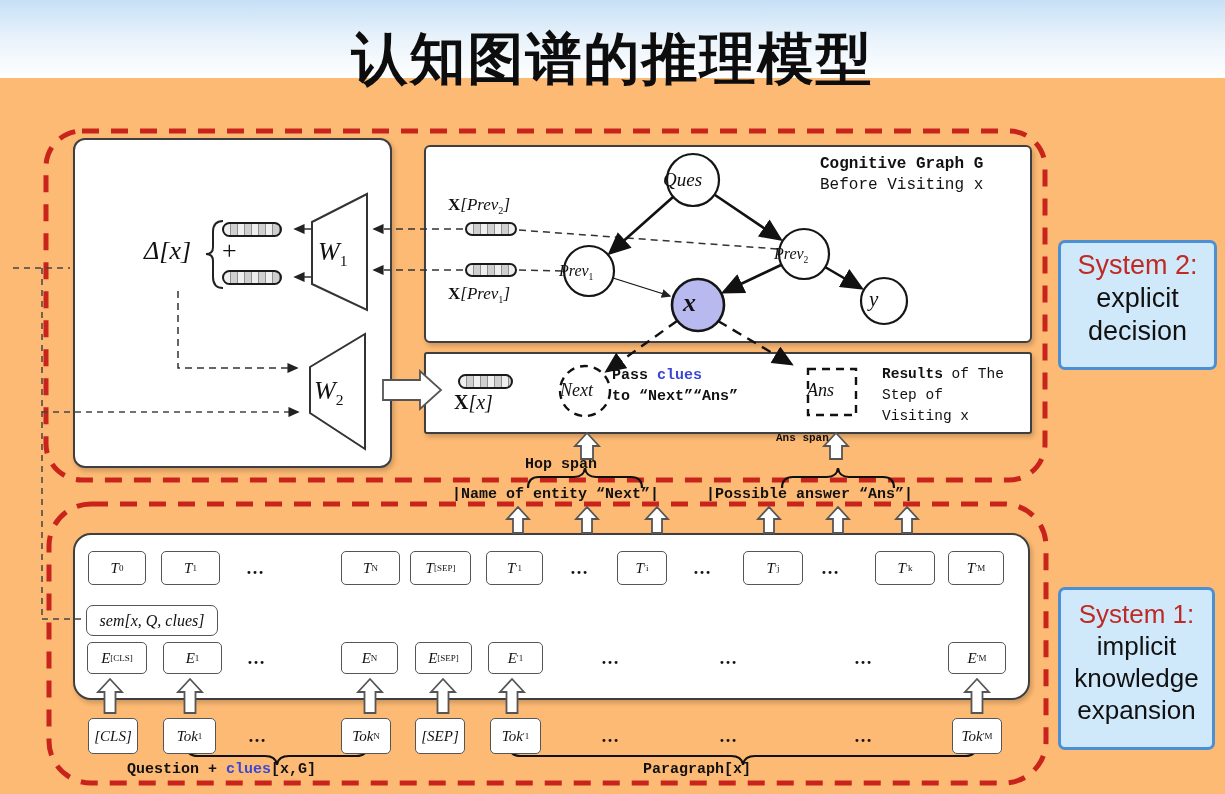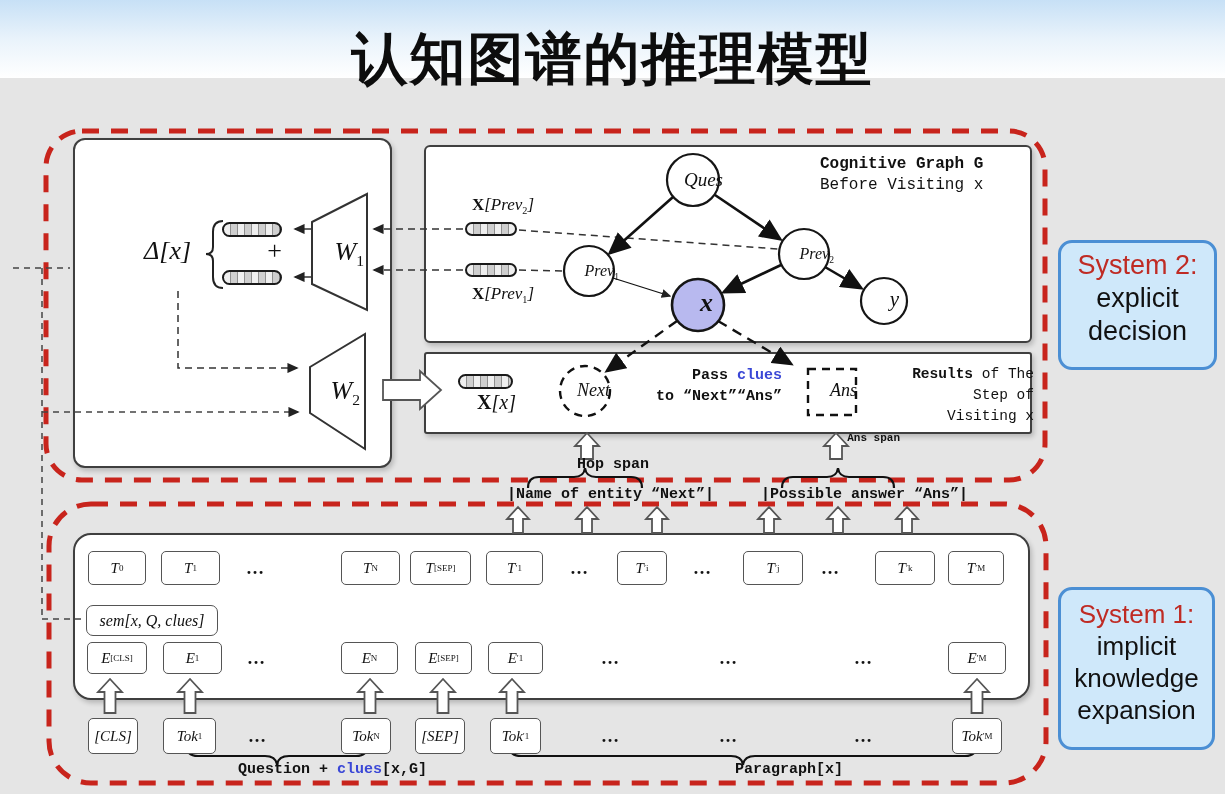--- a/index.html
+++ b/index.html
@@ -1,45 +1,45 @@
 <!DOCTYPE html>
 <html><head>
 <meta charset="utf-8">
 <style>
   html,body{margin:0;padding:0;background:#fff;}
-  .stage{position:relative;width:1225px;height:794px;background:#e5e5e5;overflow:hidden;
+  .stage{position:relative;width:1225px;height:794px;background:#fdba74;overflow:hidden;
          font-family:"Liberation Sans",sans-serif;color:#111;}
   .grad{position:absolute;left:0;top:0;width:100%;height:78px;
         background:linear-gradient(180deg,#c7e0f6 0%,#e9f3fb 50%,#ffffff 100%);z-index:1;}
   .page-title{position:absolute;top:22px;left:0;width:100%;text-align:center;
         font-size:56px;font-weight:bold;letter-spacing:2px;color:#0d0d0d;z-index:40;}
   .panel{position:absolute;background:#fff;border:2px solid #3f3f3f;z-index:10;
          box-shadow:2px 3px 5px rgba(0,0,0,.20);box-sizing:border-box;}
   #sys2box{left:73px;top:138px;width:319px;height:330px;border-radius:12px;}
   #graphbox{left:424px;top:145px;width:608px;height:198px;border-radius:6px;}
   #resultsbox{left:424px;top:352px;width:608px;height:82px;border-radius:3px;}
   #bertbox{left:73px;top:533px;width:957px;height:167px;border-radius:18px;}
   svg.overlay{position:absolute;left:0;top:0;z-index:30;pointer-events:none;}
   .lbl{position:absolute;z-index:40;white-space:nowrap;}
   .serif{font-family:"Liberation Serif",serif;}
   .mono{font-family:"Liberation Mono","DejaVu Sans Mono",monospace;}
-  .center{text-align:right;}
+  .center{text-align:left;}
   .mi{font-style:italic;}
   .mb{font-weight:bold;font-style:normal;}
   sub{font-size:60%;line-height:0;}
   .pr{font-size:60%;vertical-align:5px;}
   .pill{position:absolute;z-index:40;box-sizing:border-box;border:2px solid #1a1a1a;border-radius:8px;
         background:repeating-linear-gradient(90deg,#efefef 0 6px,#8f8f8f 6px 7px,#cfcfcf 7px 13px,#8f8f8f 13px 14px);}
   .tok-box{position:absolute;box-sizing:border-box;border:1.5px solid #555;border-radius:5px;background:#fff;
         display:flex;align-items:center;justify-content:center;
         font-size:15px;font-family:"Liberation Serif",serif;z-index:40;}
   .dots{position:absolute;display:flex;align-items:center;justify-content:center;
         font-weight:bold;font-size:18px;letter-spacing:2px;z-index:40;font-family:"Liberation Serif",serif;}
   .row-holder{position:absolute;left:0;top:0;z-index:40;}
-  .sidebox{position:absolute;background:#cfe8fa;border:3px solid #4b8fd4;border-radius:14px;
+  .sidebox{position:absolute;background:#cfe8fa;border:3px solid #4b8fd4;border-radius:7px;
         text-align:center;z-index:40;box-sizing:border-box;}
   .sidebox .hd{color:#bf2b24;}
   .clues{color:#3a47d6;}
   .b{font-weight:bold;}
 </style>
 </head>
 <body>
 
 <div class="stage">
   <div class="grad"></div>

